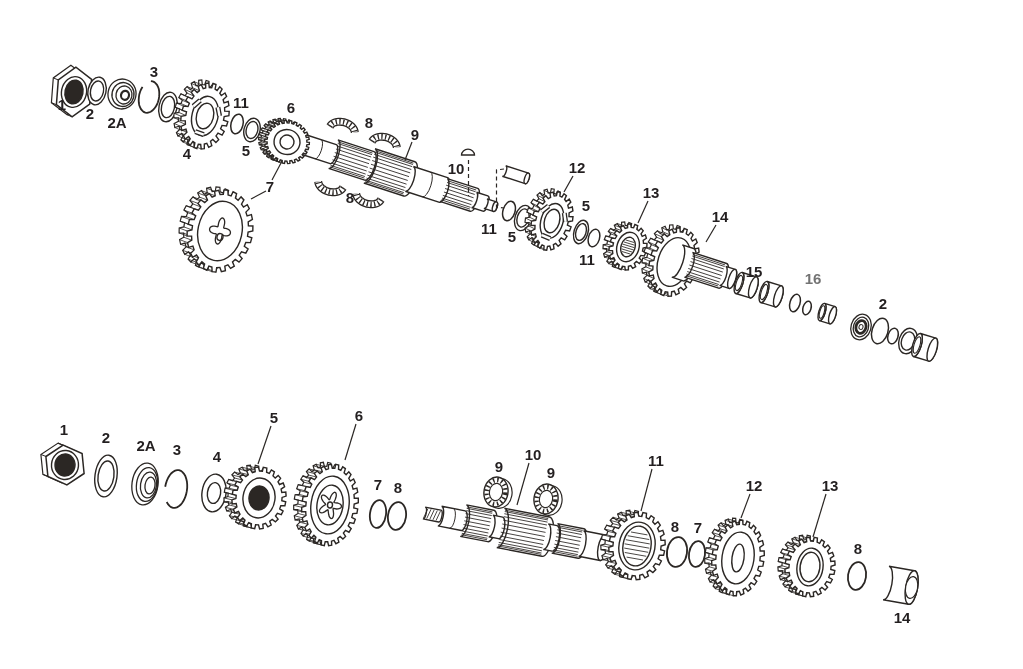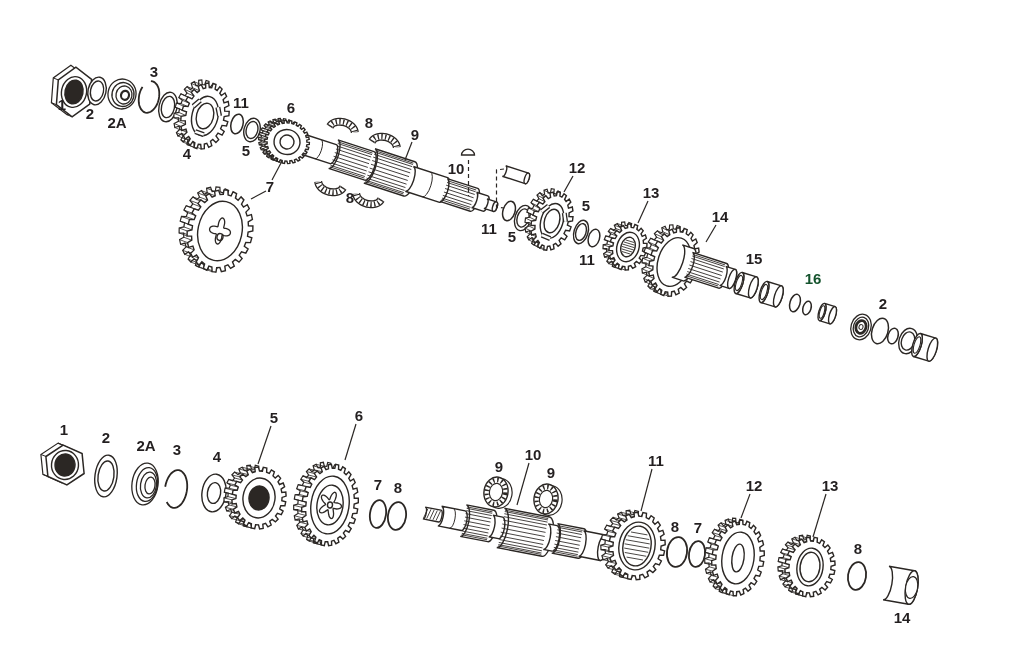--- a/index.html
+++ b/index.html
@@ -898,22 +898,22 @@
       <span class="part-label" style="left: 350px; top: 197px; color: rgb(35, 31, 32);">8</span>
       <span class="part-label" style="left: 415px; top: 134px; color: rgb(35, 31, 32);">9</span>
       <span class="part-label" style="left: 456px; top: 168px; color: rgb(35, 31, 32);">10</span>
       <span class="part-label" style="left: 489px; top: 228px; color: rgb(35, 31, 32);">11</span>
       <span class="part-label" style="left: 512px; top: 236px; color: rgb(35, 31, 32);">5</span>
       <span class="part-label" style="left: 577px; top: 167px; color: rgb(35, 31, 32);">12</span>
       <span class="part-label" style="left: 586px; top: 205px; color: rgb(35, 31, 32);">5</span>
       <span class="part-label" style="left: 587px; top: 259px; color: rgb(35, 31, 32);">11</span>
       <span class="part-label" style="left: 651px; top: 192px; color: rgb(35, 31, 32);">13</span>
       <span class="part-label" style="left: 720px; top: 216px; color: rgb(35, 31, 32);">14</span>
-      <span class="part-label" style="left: 754px; top: 258px; color: rgb(35, 31, 32);">15</span>
-      <span class="part-label" style="left: 813px; top: 278px; color: #14532d;">16</span>
+      <span class="part-label" style="left: 754px; top: 271px; color: rgb(35, 31, 32);">15</span>
+      <span class="part-label" style="left: 813px; top: 278px; color: #737373;">16</span>
       <span class="part-label" style="left: 883px; top: 303px; color: rgb(35, 31, 32);">2</span>
       <span class="part-label" style="left: 64px; top: 429px; color: rgb(35, 31, 32);">1</span>
       <span class="part-label" style="left: 106px; top: 437px; color: rgb(35, 31, 32);">2</span>
       <span class="part-label" style="left: 146px; top: 445px; color: rgb(35, 31, 32);">2A</span>
       <span class="part-label" style="left: 177px; top: 449px; color: rgb(35, 31, 32);">3</span>
       <span class="part-label" style="left: 217px; top: 456px; color: rgb(35, 31, 32);">4</span>
       <span class="part-label" style="left: 274px; top: 417px; color: rgb(35, 31, 32);">5</span>
       <span class="part-label" style="left: 359px; top: 415px; color: rgb(35, 31, 32);">6</span>
       <span class="part-label" style="left: 378px; top: 484px; color: rgb(35, 31, 32);">7</span>
       <span class="part-label" style="left: 398px; top: 487px; color: rgb(35, 31, 32);">8</span>

